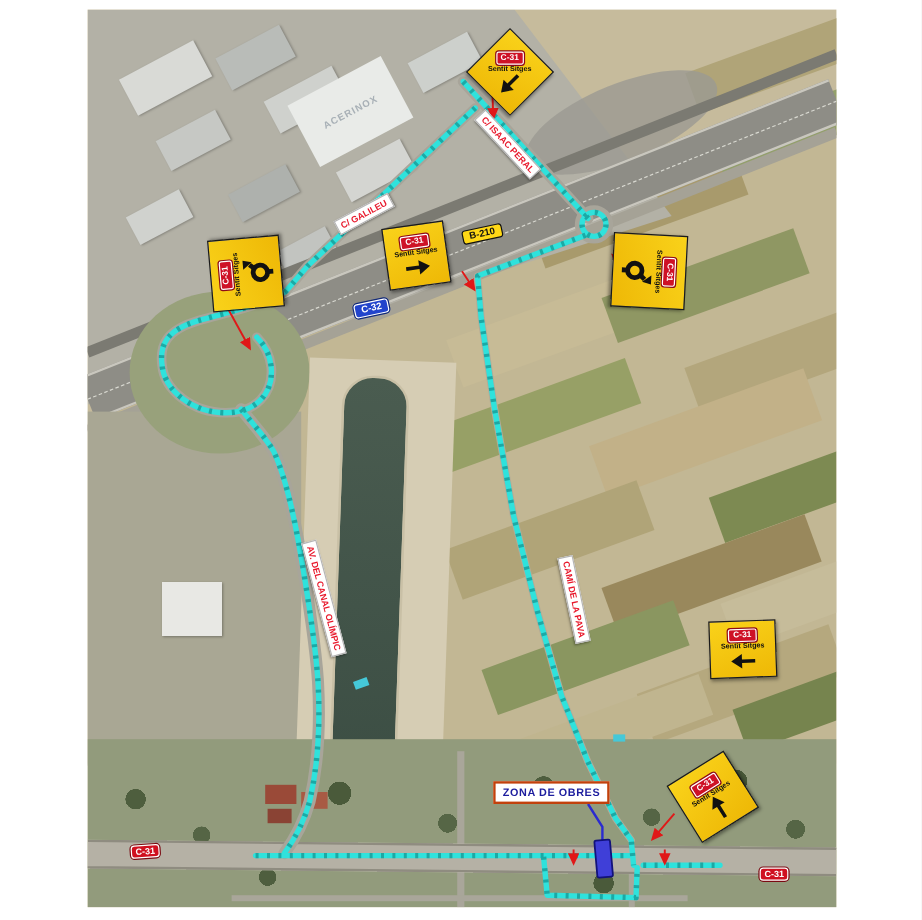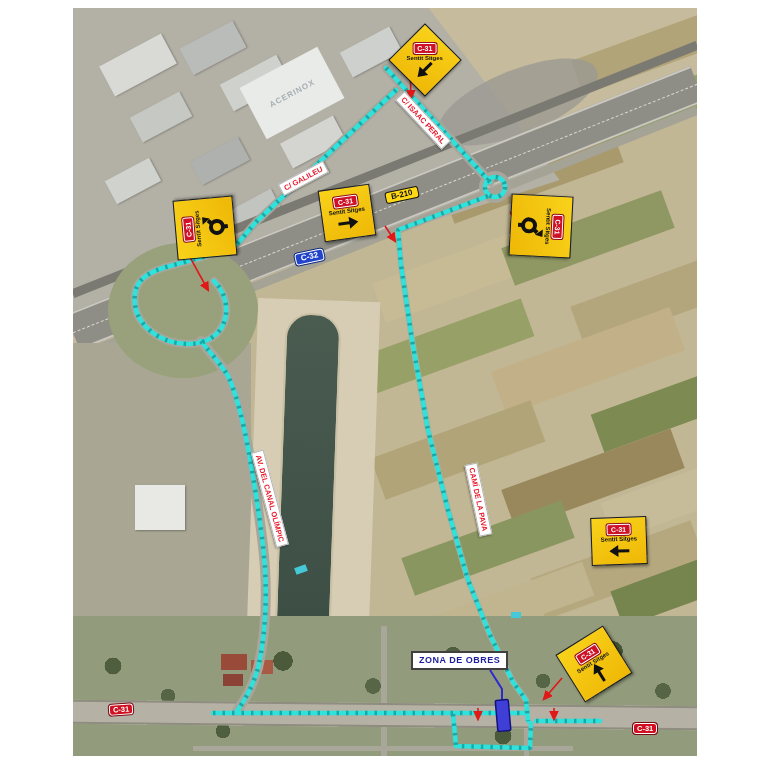--- a/index.html
+++ b/index.html
@@ -42,21 +42,21 @@
   .badge-red{background:#ce1126;color:#fff;font-weight:bold;font-size:7px;line-height:9px;padding:0 3px;border:1px solid #fff;box-shadow:0 0 0 1px #8d0a18;border-radius:2px;white-space:nowrap;}
   .sign-text{font-size:6px;font-weight:bold;color:#111;white-space:nowrap;}
   .arrow-svg{width:24px;height:16px;}
   .rab-svg{width:26px;height:26px;}
   
   .street{background:#fff;border:1px solid #b5b5b5;color:#e8192c;font-weight:bold;font-size:7.5px;line-height:9px;padding:1px 3px;white-space:nowrap;box-shadow:1px 1px 2px rgba(0,0,0,.35);}
   .rbadge{font-weight:bold;text-align:center;border-radius:3px;white-space:nowrap;}
   .rb-yellow{background:#ffd816;color:#111;border:1.5px solid #111;font-size:8px;line-height:10px;padding:0 5px;}
   .rb-blue{background:#2244cc;color:#fff;border:1.5px solid #fff;box-shadow:0 0 0 1px #122a7a;font-size:8px;line-height:10px;padding:0 5px;}
   .rb-red{background:#d01020;color:#fff;border:1px solid #fff;box-shadow:0 0 0 1px #7a0a12;font-size:7.5px;line-height:9px;padding:0 3px;}
-  .zona{background:#fff;border:2px solid #404040;color:#1d1d9e;font-weight:bold;font-size:9px;line-height:11px;padding:2px 6px;letter-spacing:.5px;white-space:nowrap;}
+  .zona{background:#fff;border:2px solid #c2410c;color:#1d1d9e;font-weight:bold;font-size:9px;line-height:11px;padding:2px 6px;letter-spacing:.5px;white-space:nowrap;}
   svg.overlay{left:0;top:0;}
   .route-base{stroke:#2fe2dc;stroke-width:4.5;fill:none;stroke-linecap:round;stroke-linejoin:round;}
   .route-hatch{stroke:#0c7a78;stroke-width:4.5;fill:none;stroke-linecap:butt;stroke-linejoin:round;stroke-dasharray:2.5 7;opacity:.55;}
 </style>
 </head>
 <body>
 
 <div class="canvas">
   <div class="map">
 

